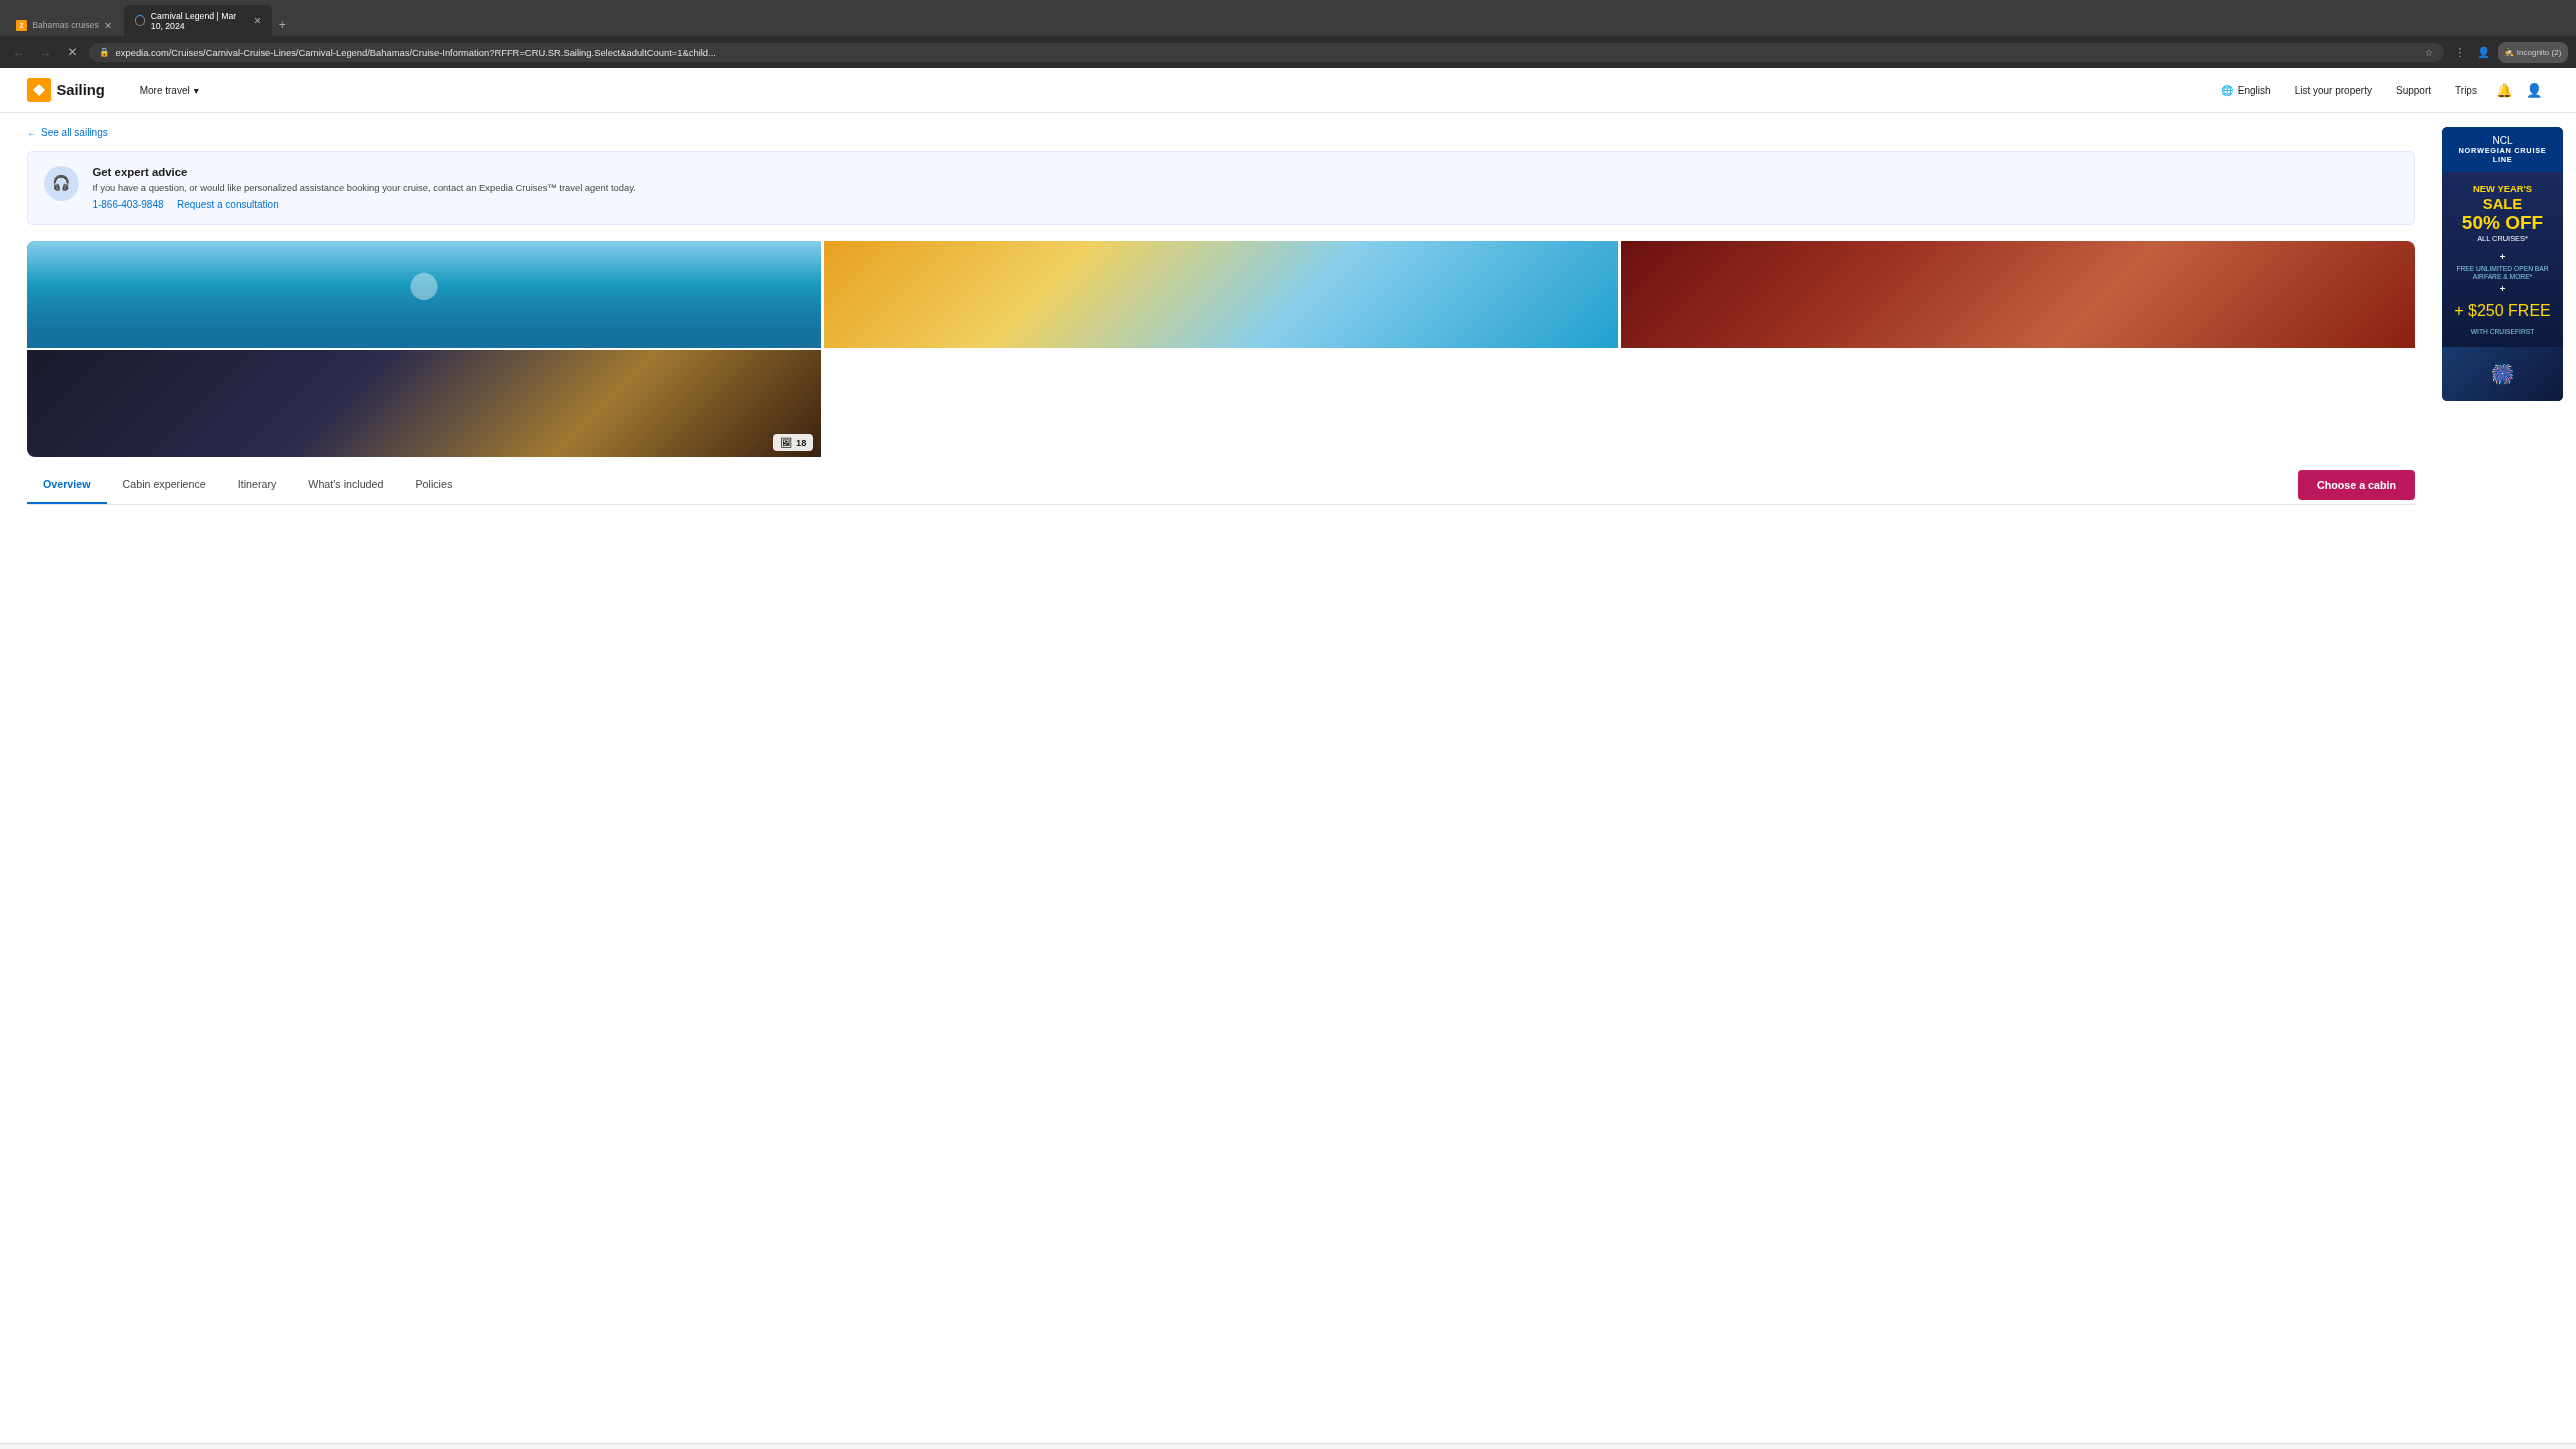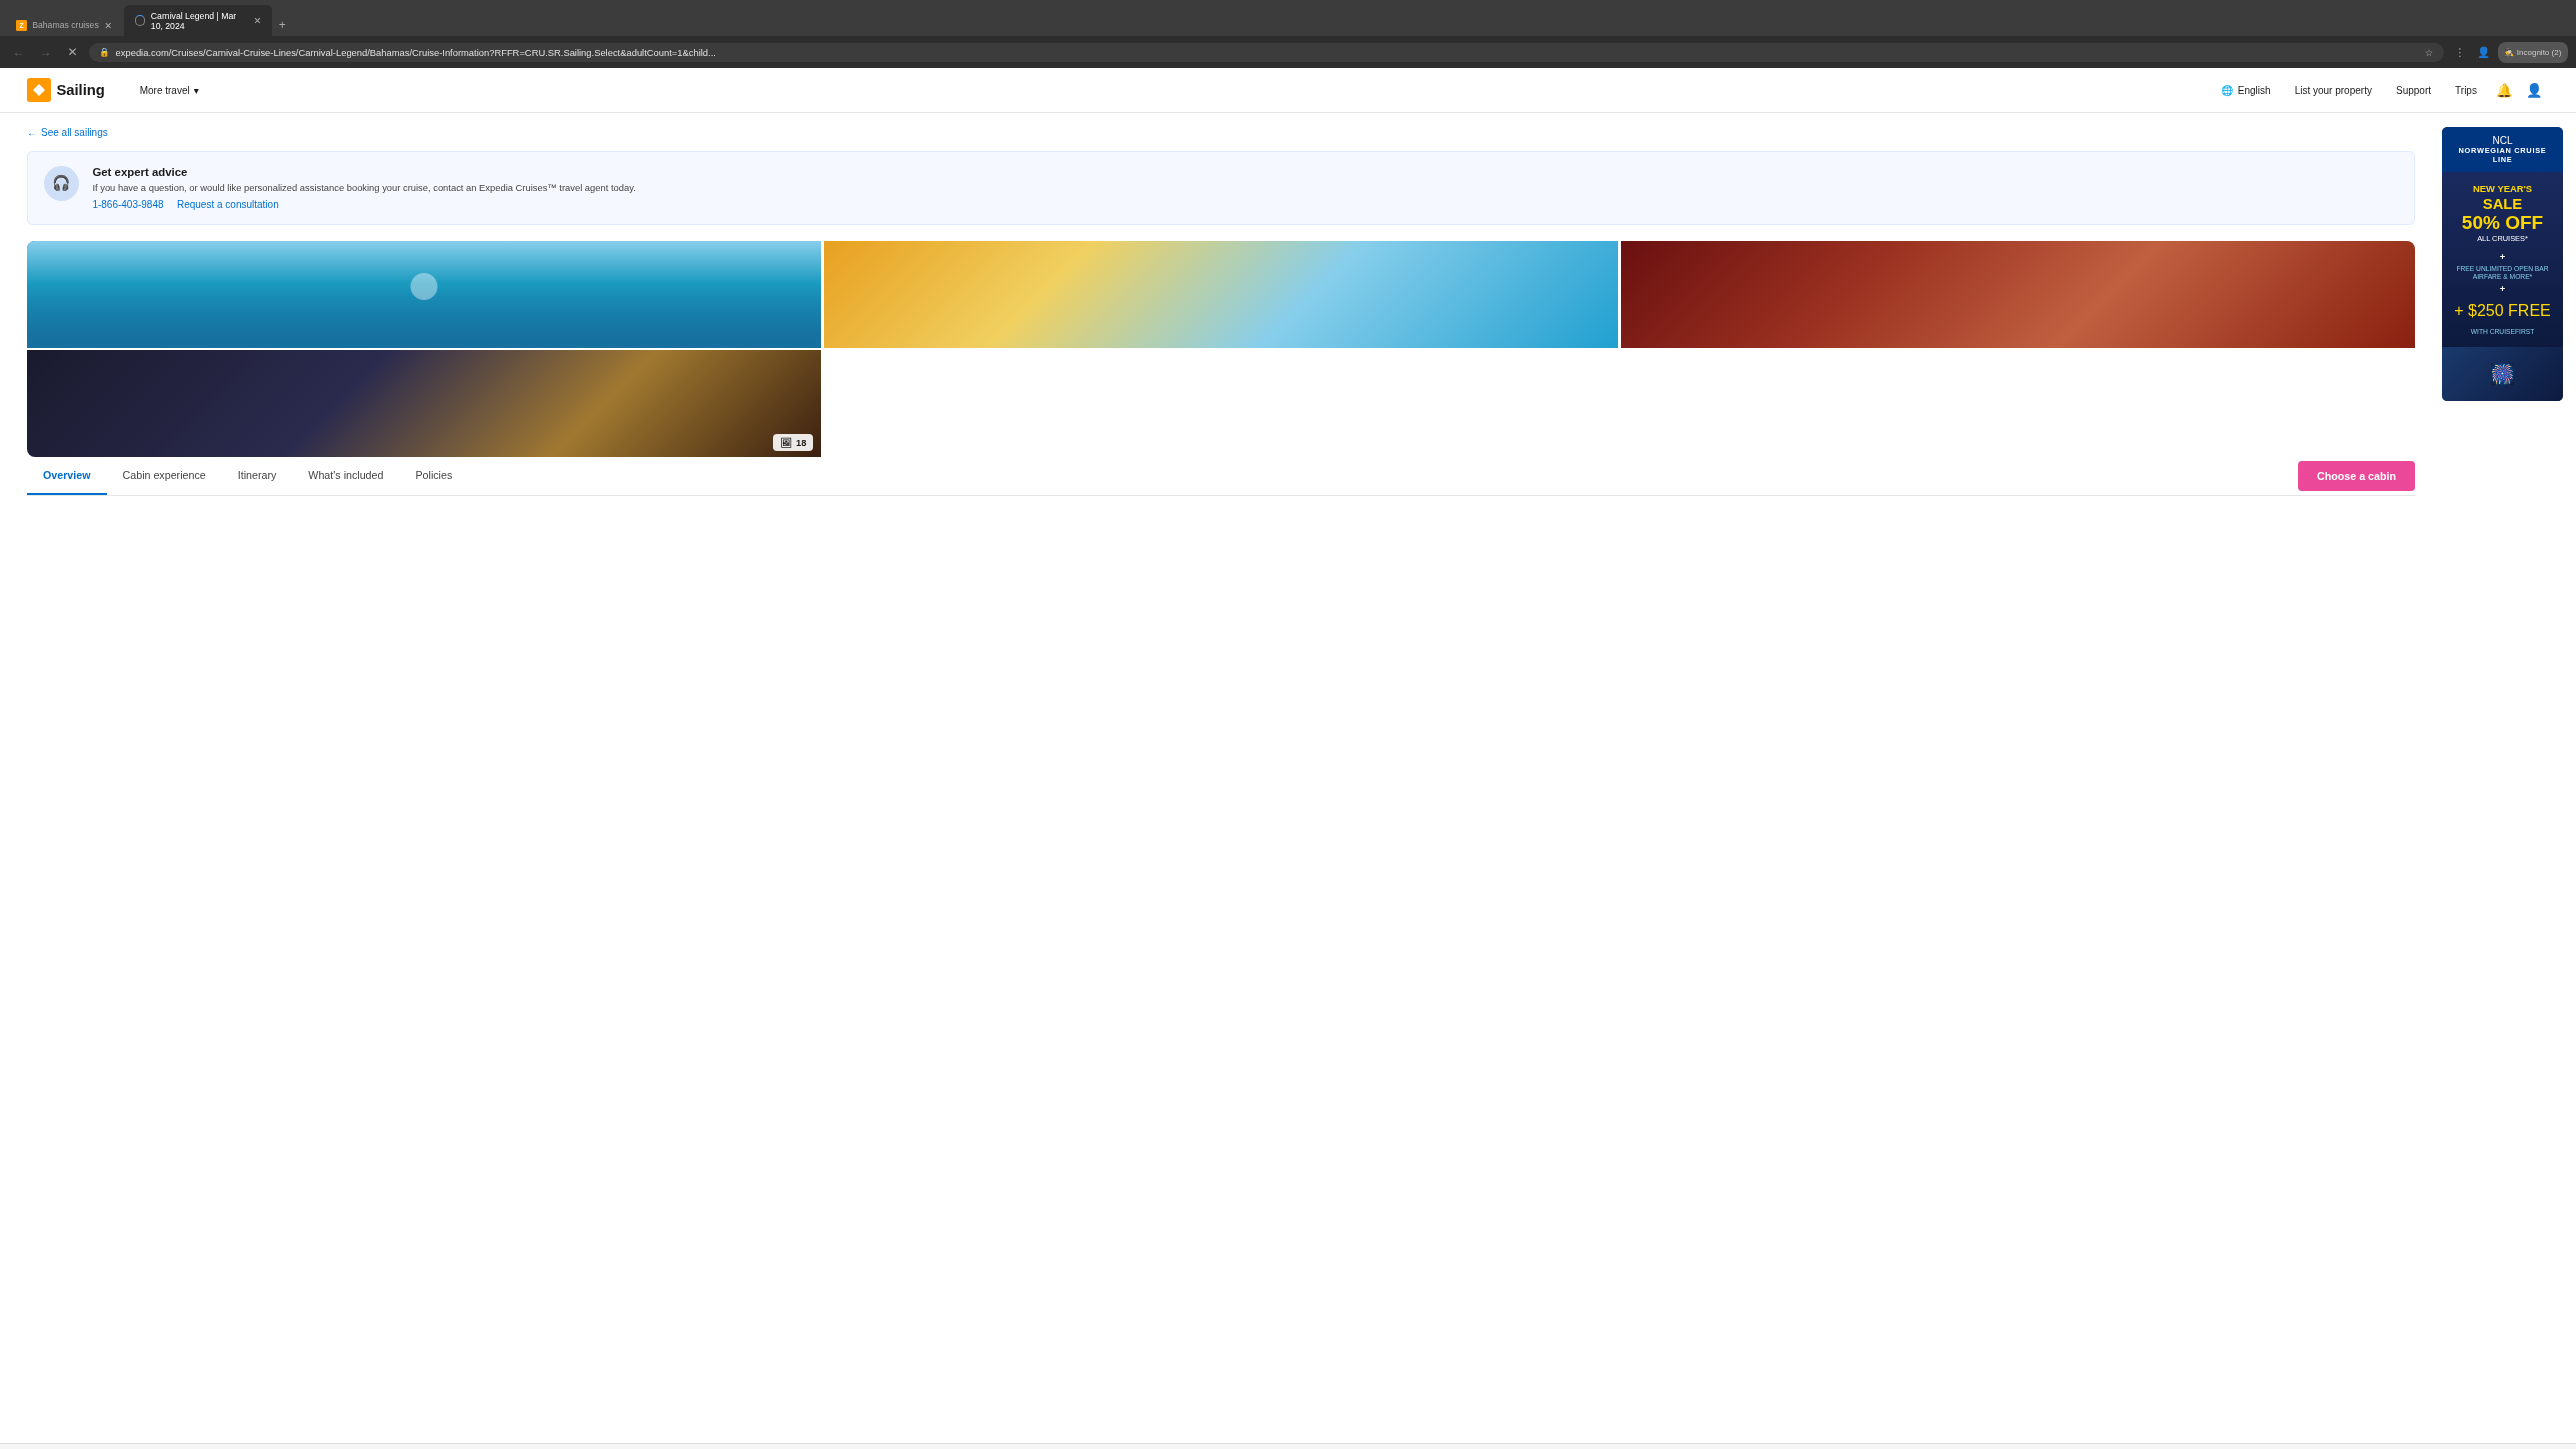--- a/index.html
+++ b/index.html
@@ -65,25 +65,25 @@
     .gallery-count { position: absolute; bottom: 6.7px; right: 8px; background: rgba(255,255,255,0.9); border-radius: 4px; padding: 2.7px 6.7px; font-size: 9.4px; font-weight: 600; display: flex; align-items: center; gap: 4px; color: #1a1a1a; }
     
     .img-stage { background: linear-gradient(135deg, #1a0a2e 0%, #2d0a4e 30%, #3a1060 60%, #1a0a2e 100%); }
     .img-pool { background: linear-gradient(135deg, #1a6e8e 0%, #2a8aaa 40%, #87ceeb 70%, #1a6e8e 100%); }
     .img-slides { background: linear-gradient(135deg, #f0a020 0%, #e86010 40%, #87ceeb 60%, #20a0d0 100%); }
     .img-food { background: linear-gradient(135deg, #8b2020 0%, #c04040 40%, #d0a060 70%, #8b2020 100%); }
     .img-bar { background: linear-gradient(135deg, #1a1a2e 0%, #2a2a4e 40%, #c09040 70%, #3a2010 100%); }
     .carnival-logo-overlay { position: absolute; bottom: 13.4px; left: 16px; }
 
     
-    .nav-tabs { display: flex; align-items: center; border-bottom: 0.7px solid #e6e6e6; margin-top: 0; padding: 0; }
+    .nav-tabs { display: flex; align-items: center; border-bottom: 0.7px solid #e6e6e6; margin-top: 9px; padding: 0; }
     .nav-tab { padding: 12px 16px; font-size: 10.7px; color: #444; cursor: pointer; border-bottom: 2px solid transparent; margin-bottom: -0.7px; white-space: nowrap; }
     .nav-tab.active { color: #006fcf; border-bottom-color: #006fcf; font-weight: 600; }
     .nav-tabs-spacer { flex: 1; }
-    .choose-cabin-btn { background: #ec4899; color: #fff; border: none; padding: 9.4px 19px; border-radius: 4px; font-size: 10.7px; font-weight: 600; cursor: pointer; white-space: nowrap; }
+    .choose-cabin-btn { background: #be185d; color: #fff; border: none; padding: 9.4px 19px; border-radius: 4px; font-size: 10.7px; font-weight: 600; cursor: pointer; white-space: nowrap; }
 
     
     .bottom-preview { padding: 13.4px 0; font-size: 20px; font-weight: 700; color: #1a1a1a; }
 
     
     .ad-sidebar { width: 134px; flex-shrink: 0; padding: 13.4px 10.7px 0 0; }
     .ad-box { background: #1a3a6e; border-radius: 5.4px; overflow: hidden; width: 121px; }
     .ad-ncl-header { background: #003580; padding: 8px; text-align: center; }
     .ad-ncl-logo { color: #fff; font-size: 8.7px; font-weight: 700; }
     .ad-ncl-logo .ncl-big { font-size: 10px; font-weight: 400; }

